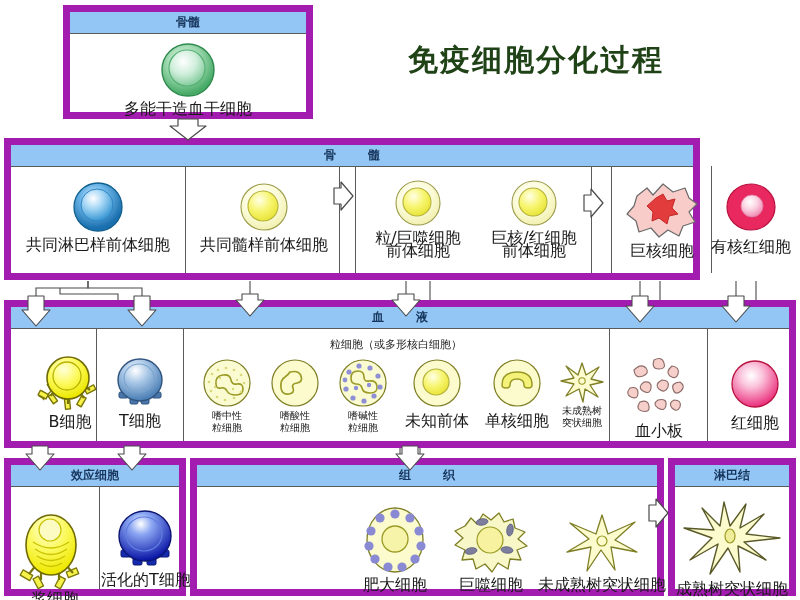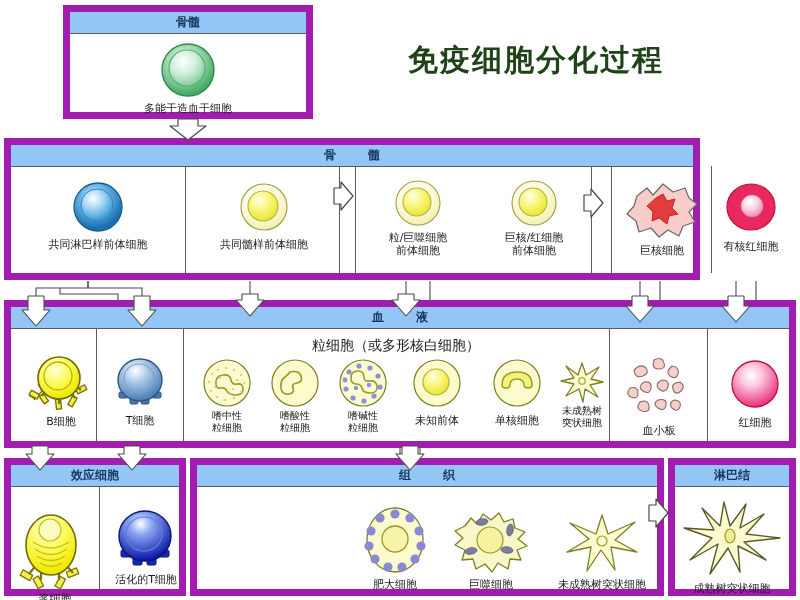--- a/index.html
+++ b/index.html
@@ -24,26 +24,26 @@
   }
   .panel-head.wide{letter-spacing:14px;text-indent:14px;}
   .panel-body{position:absolute;left:0;right:0;top:21px;bottom:0;}
 
   .vdiv{position:absolute;top:21px;bottom:0;width:0;border-left:1px solid #5a5a5a;}
 
   
   .cellbox{position:absolute;display:flex;flex-direction:column;align-items:center;}
   .cellart{position:relative;}
   .cap{
-    color:#1a1a1a;font-size:11px;line-height:13px;text-align:center;
+    color:#1a1a1a;font-size:16px;line-height:13px;text-align:center;
     white-space:nowrap;font-family:"DejaVu Sans","Liberation Sans",sans-serif;
   }
   .cap.sm{font-size:10px;line-height:12px;}
   .grouplabel{
-    position:absolute;font-size:14px;color:#1a1a1a;text-align:center;white-space:nowrap;
+    position:absolute;font-size:11px;color:#1a1a1a;text-align:center;white-space:nowrap;
   }
 
   
   #title{
     position:absolute;font-size:30px;font-weight:bold;color:#1f4216;
     letter-spacing:2px;white-space:nowrap;
   }
 
   svg{display:block;overflow:visible;}
 
@@ -200,21 +200,21 @@
     <div class="panel-head wide">血  液</div>
     <div class="panel-body">
 
       <div class="vdiv" style="left:85px;top:0;bottom:0;"></div>
       <div class="vdiv" style="left:172px;top:0;bottom:0;"></div>
       <div class="vdiv" style="left:598px;top:0;bottom:0;"></div>
       <div class="vdiv" style="left:696px;top:0;bottom:0;"></div>
 
       <div class="grouplabel" style="left:172px;width:426px;top:9px;">粒细胞（或多形核白细胞）</div>
 
-      <div class="cellbox" style="left:11px;top:26px;width:78px;">
+      <div class="cellbox" style="left:20px;top:26px;width:78px;">
         <div class="cellart">
           <svg width="64" height="60" viewBox="0 0 64 60">
             <defs>
               <radialGradient id="gB" cx="40%" cy="30%" r="68%">
                 <stop offset="0%" stop-color="#ffffd9"></stop>
                 <stop offset="50%" stop-color="#fdfa5e"></stop>
                 <stop offset="100%" stop-color="#ece700"></stop>
               </radialGradient>
             </defs>
             <g stroke="#7a7508" stroke-width="1.4" fill="#f7f24a" stroke-linejoin="round">

